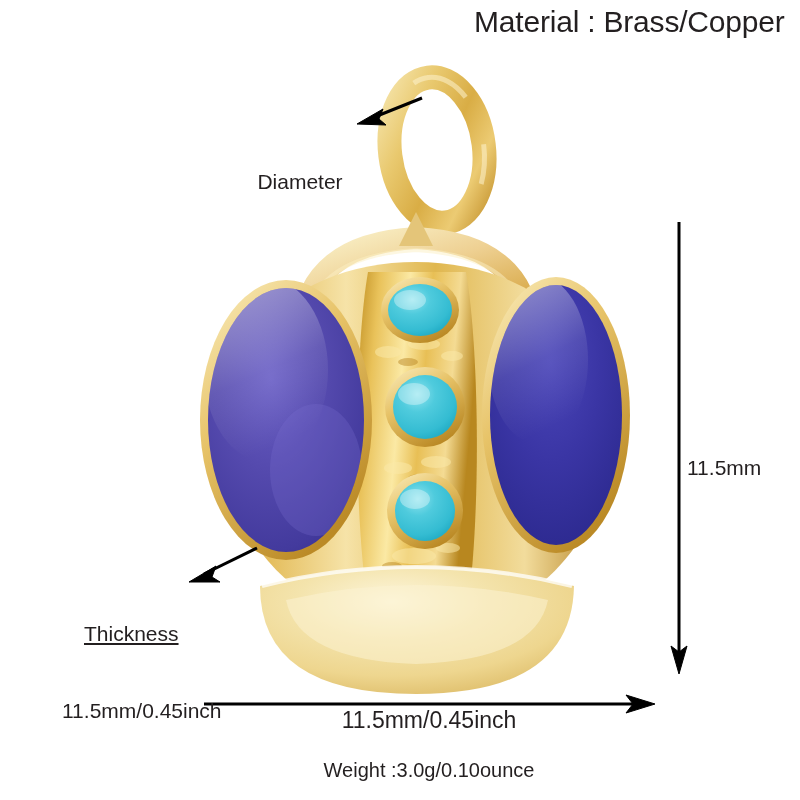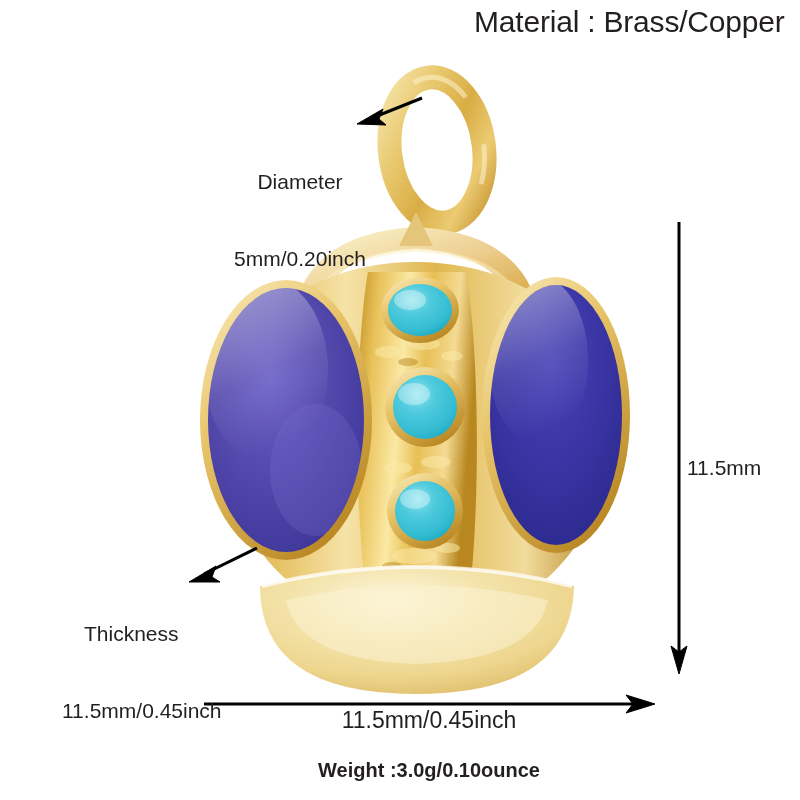--- a/index.html
+++ b/index.html
@@ -48,21 +48,21 @@
     width: 160px;
   }
 
   #thickness-label {
     left: 46px;
     top: 570px;
     font-size: 21px;
     text-align: left;
     width: 230px;
   }
-  #thickness-label .l1 { display:block; padding-left: 22px; }
+  #thickness-label .l1 { display:block; padding-left: 22px; text-decoration: underline; }
   #thickness-label .l2 { display:block; }
 
   #height-label {
     left: 671px;
     top: 404px;
     font-size: 21px;
     text-align: left;
     width: 130px;
   }
 
@@ -73,21 +73,20 @@
     text-align: center;
     font-size: 23px;
   }
 
   #weight-label {
     left: 188px;
     top: 758px;
     width: 450px;
     text-align: center;
     font-size: 20px;
-    font-weight: bold;
   }
 
   svg.overlay {
     position: absolute;
     left: 0; top: 0;
     width: 800px; height: 800px;
     pointer-events: none;
   }
 </style>
 </head>
@@ -290,21 +289,20 @@
         <line x1="241" y1="548" x2="188" y2="574" stroke-width="3"></line>
         <path d="M173 582 L200 566 L196 577 L204 582 Z"></path>
       </g>
     </g>
   </svg>
 
   <div class="txt" id="material-title">Material : Brass/Copper</div>
 
   <div class="txt" id="diameter-label">
     <div>Diameter</div>
-    <div>5mm/0.20inch</div>
   </div>
 
   <div class="txt" id="thickness-label">
     <div class="l1">Thickness</div>
     <div class="l2">11.5mm/0.45inch</div>
   </div>
 
   <div class="txt" id="height-label">
     <div>11.5mm</div>
   </div>

